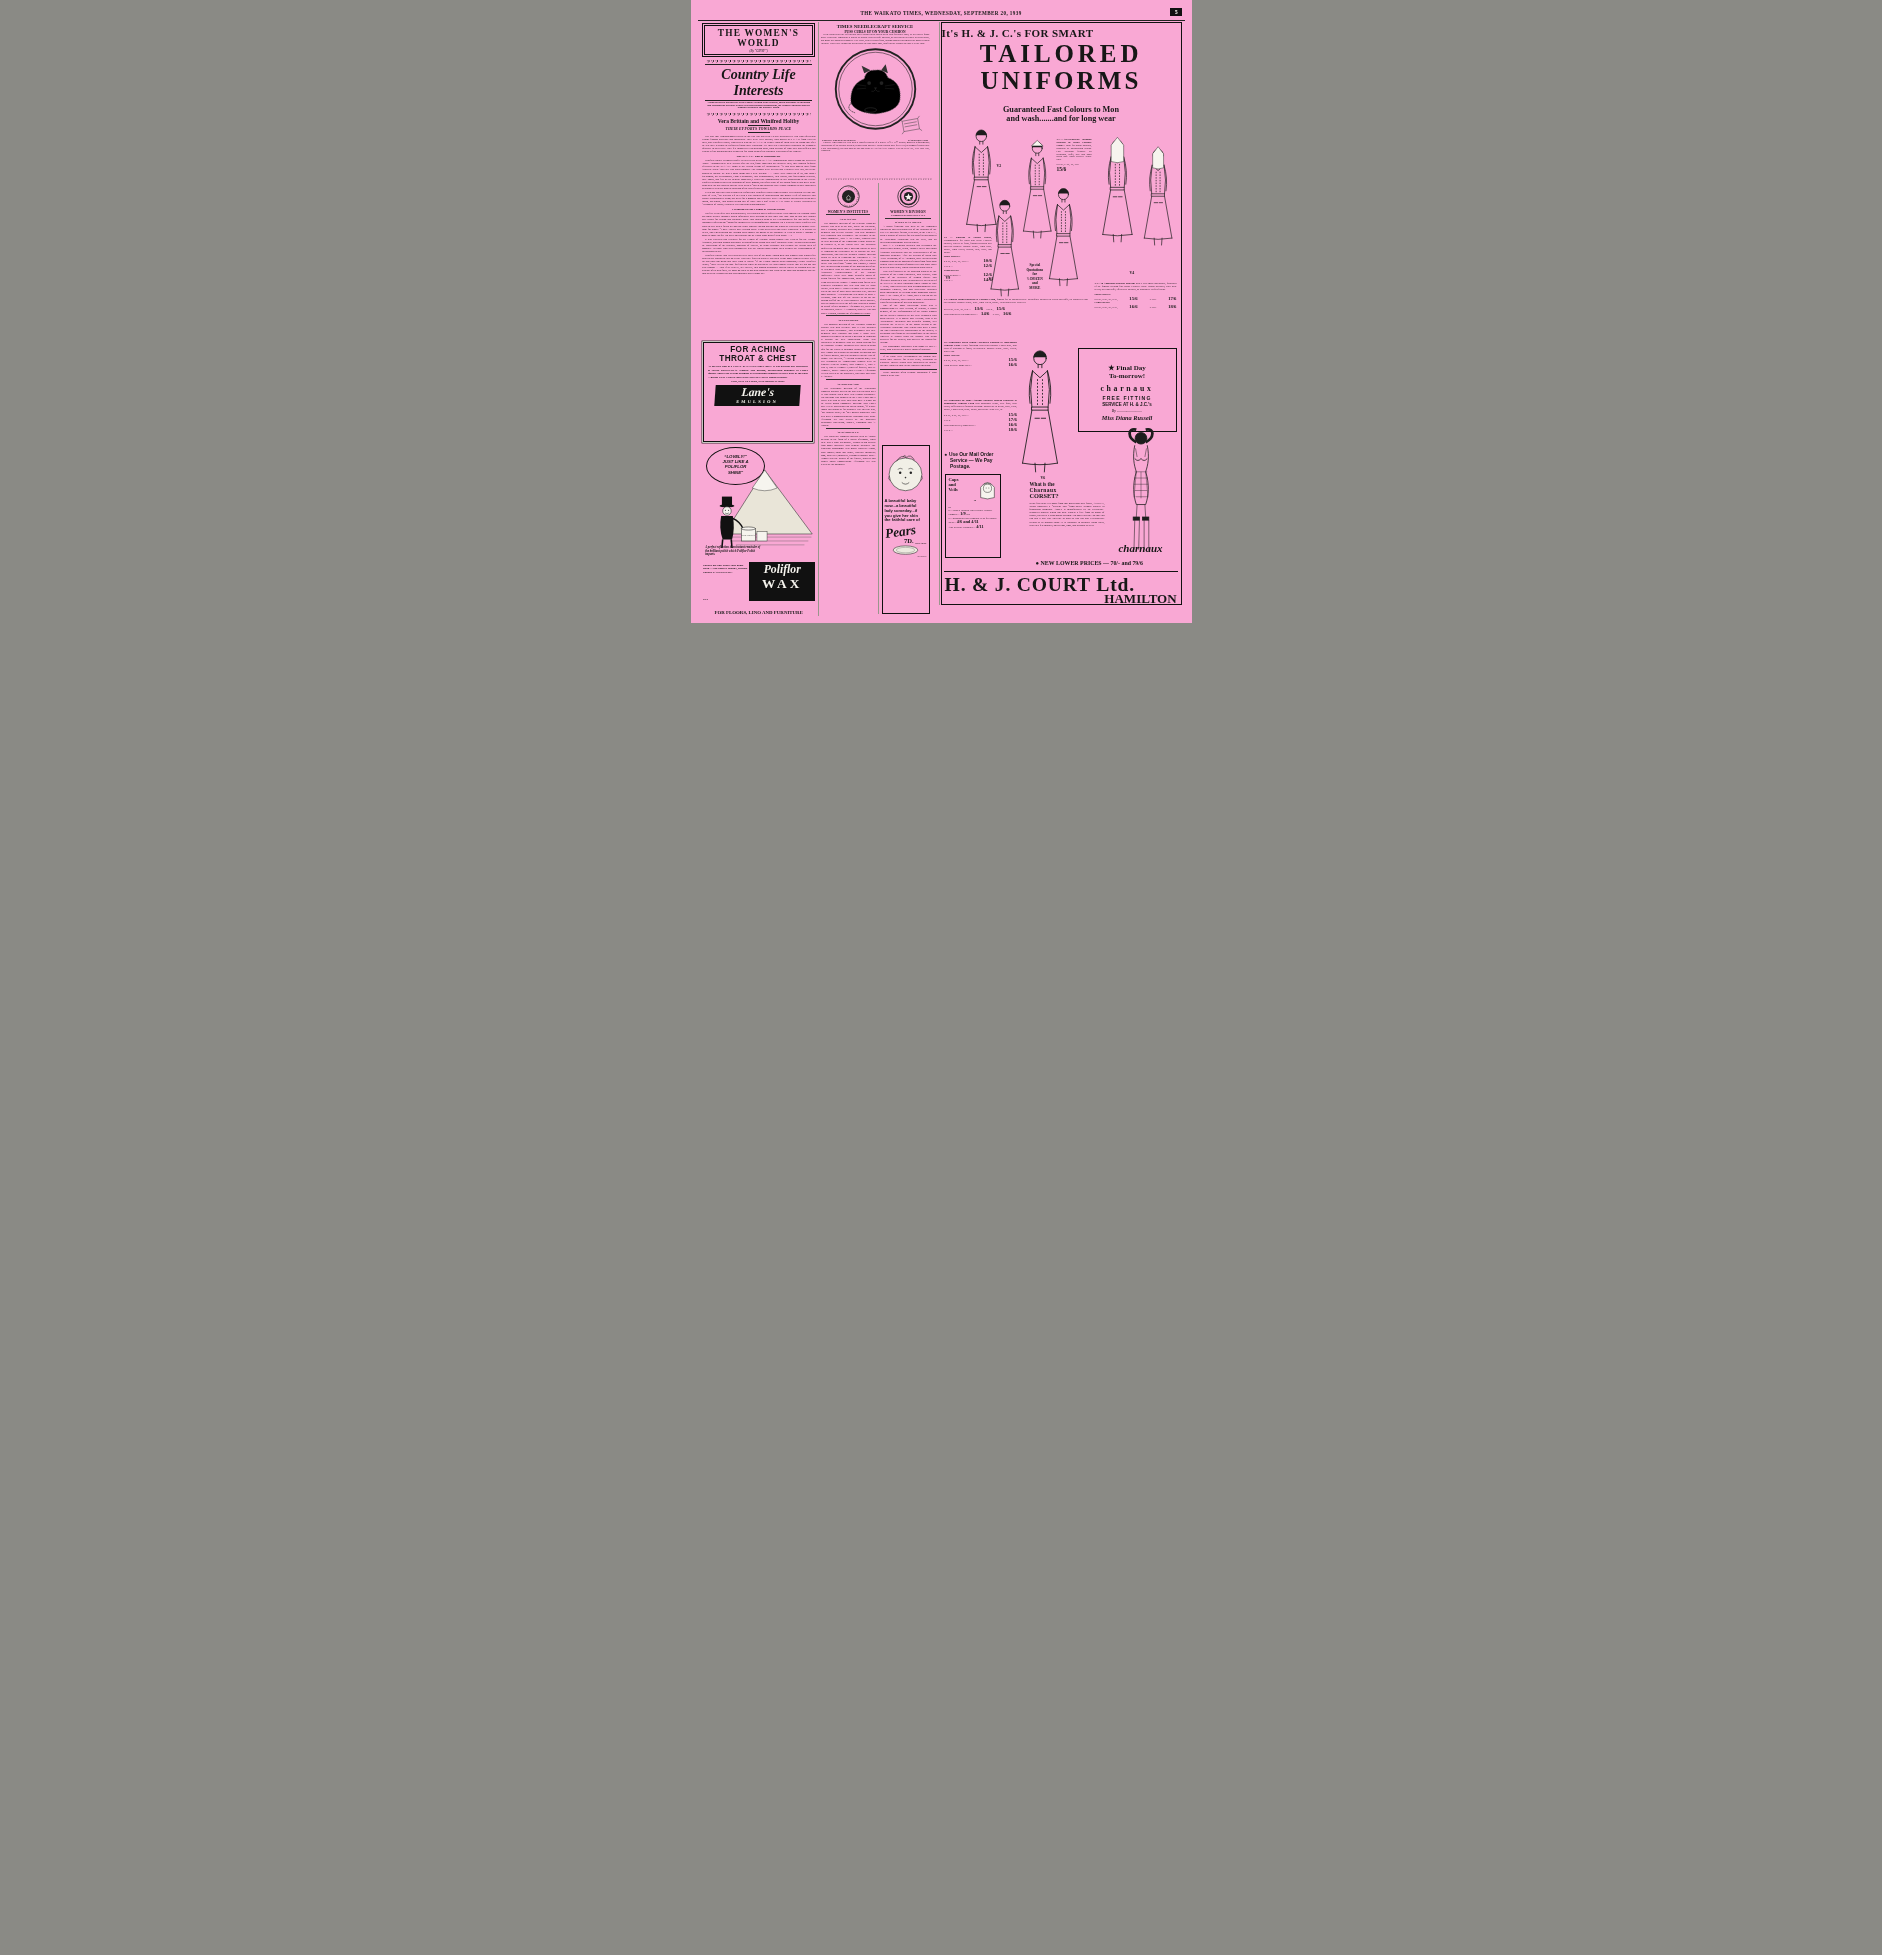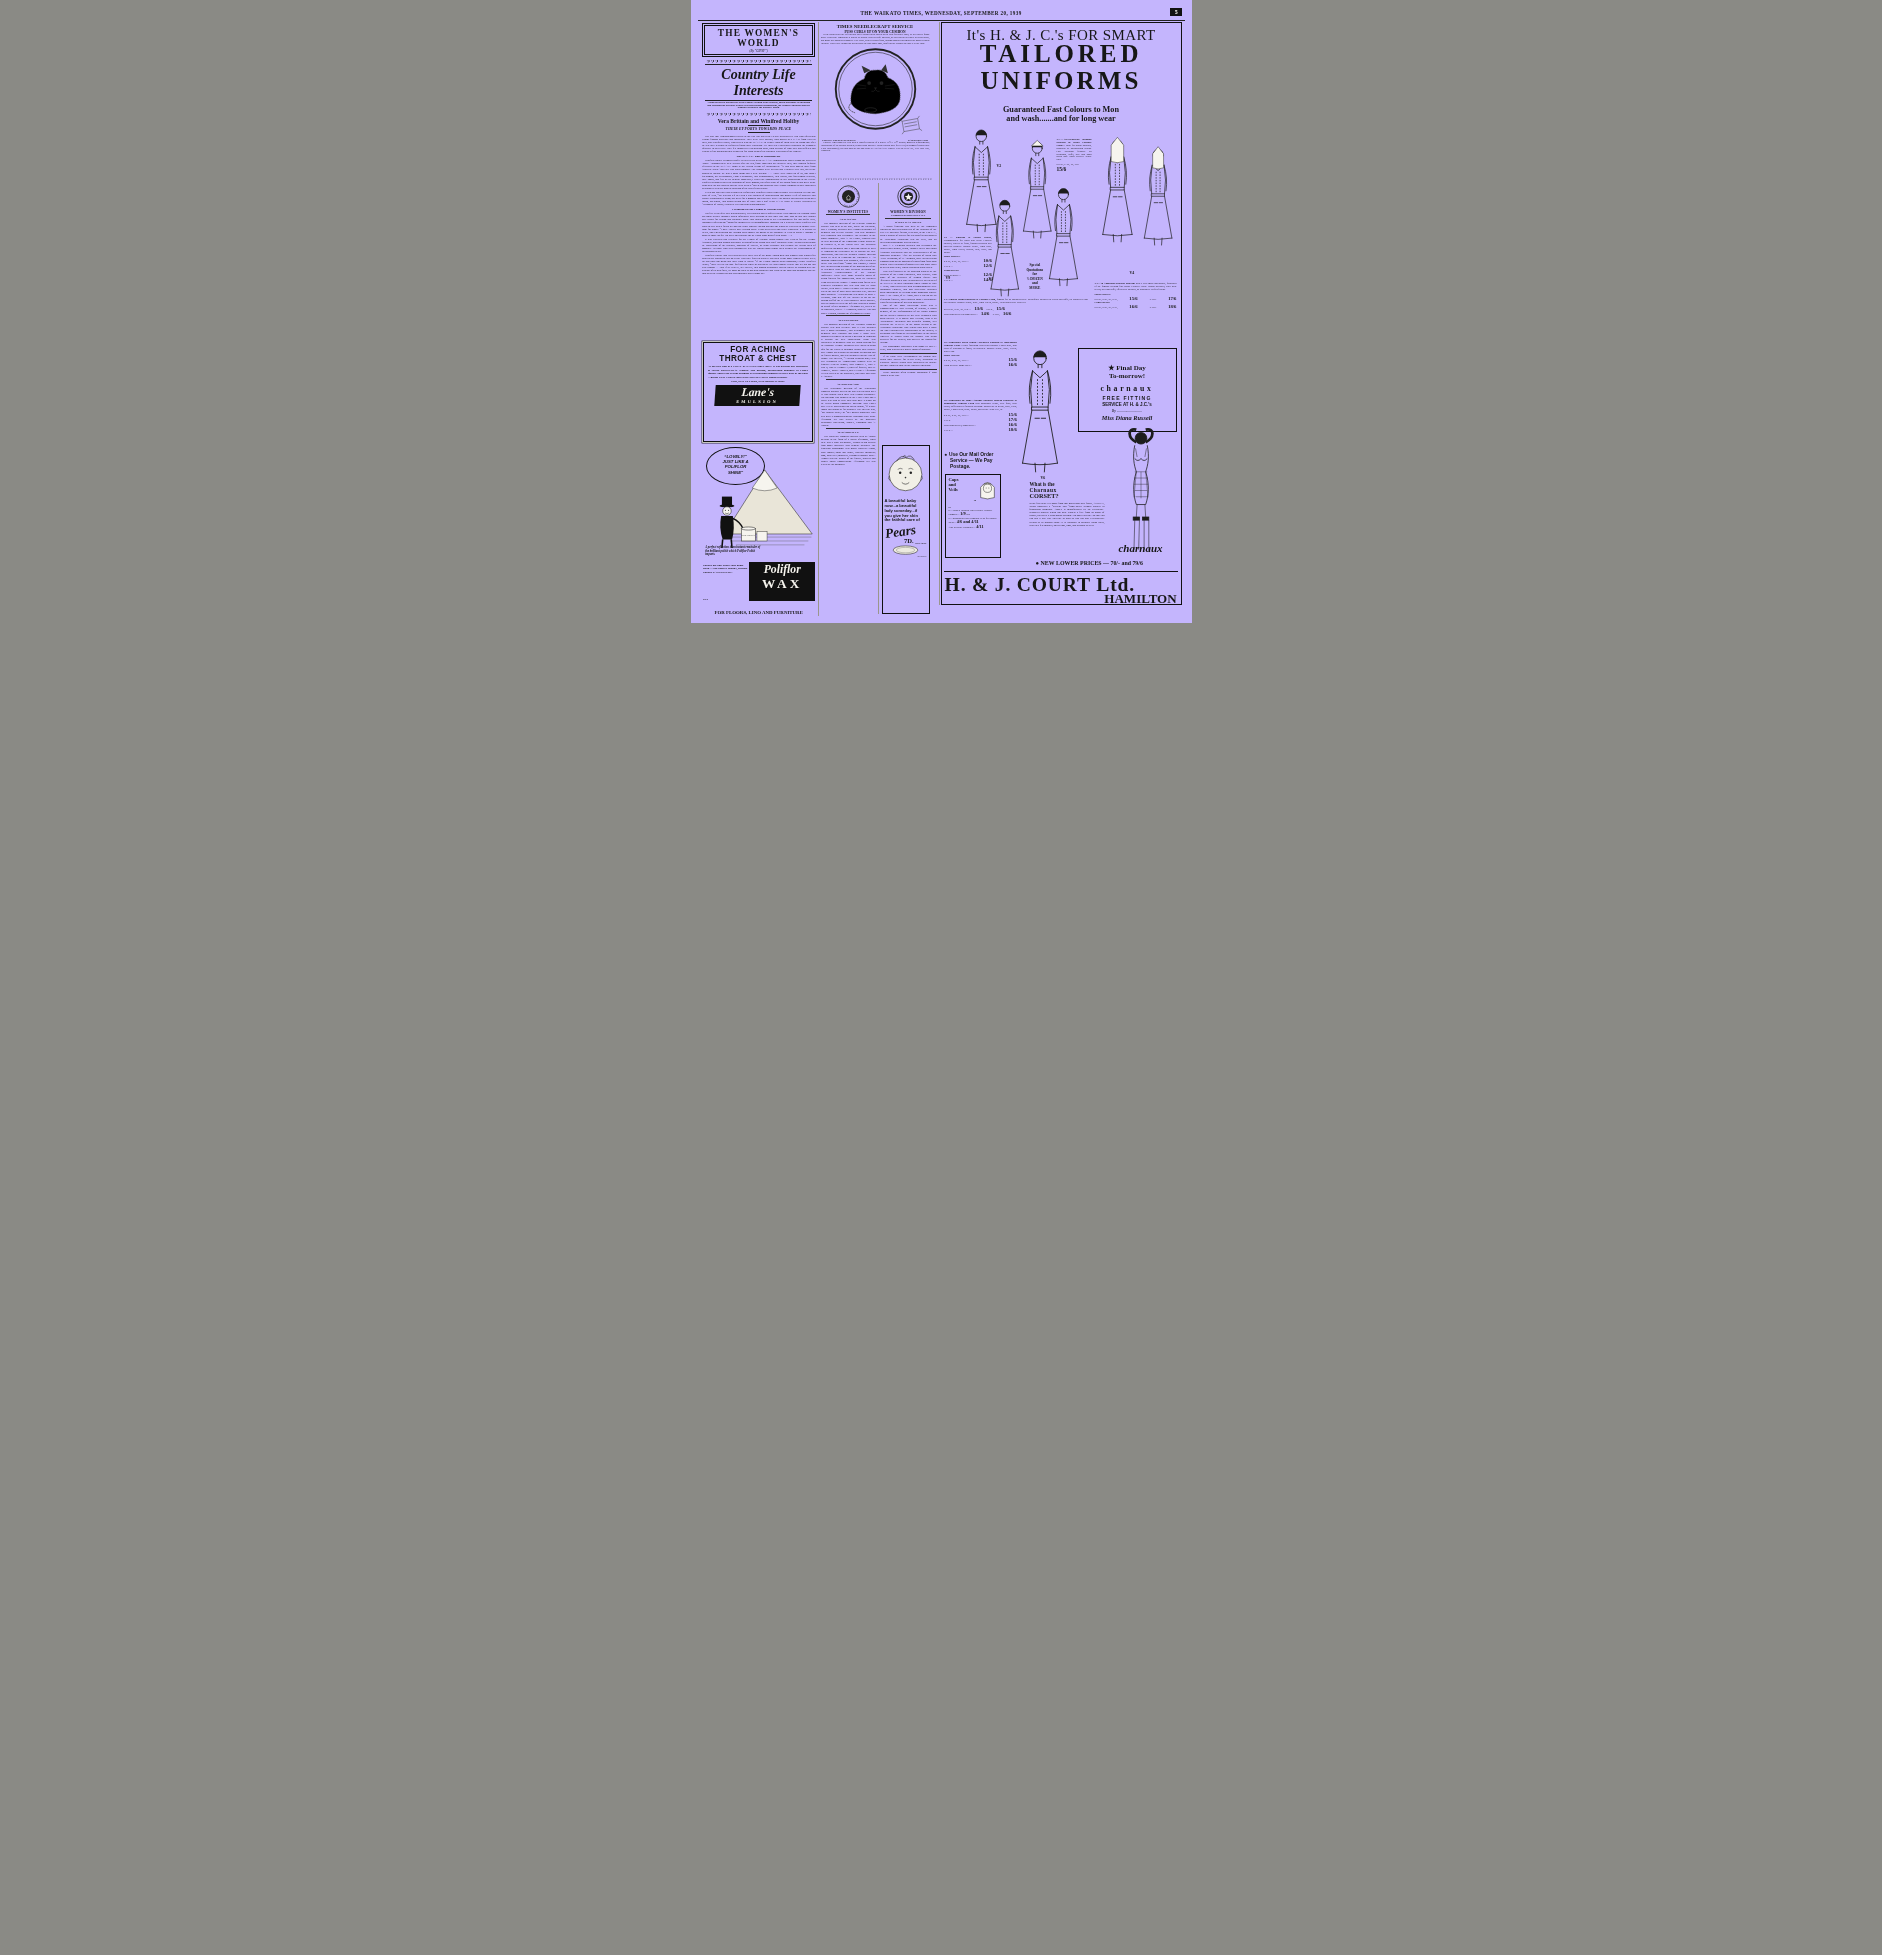--- a/index.html
+++ b/index.html
@@ -1,16 +1,16 @@
 <!DOCTYPE html>
 <html style="font-size:6.3px"><head>
 <meta charset="utf-8">
 <style>
   html,body{margin:0;padding:0;background:#8a8a85;}
-  .page{position:relative;width:501px;height:623px;background:#c4b5fd;color:#171717;
+  .page{position:relative;width:501px;height:623px;background:#f9a8d4;color:#171717;
         font-family:"Liberation Serif",serif;margin:0 auto;overflow:hidden;}
   .abs{position:absolute;}
   
   .masthead{position:absolute;top:10.2px;left:0;width:100%;text-align:center;
             font-weight:bold;font-size:5.1px;letter-spacing:0.4px;}
   .pageno{position:absolute;top:7.8px;right:9.4px;width:11.7px;height:8.6px;background:#111;
           color:#f6f4ee;font-weight:bold;font-size:5.9px;line-height:8.6px;text-align:center;}
   .toprule{position:absolute;top:19.6px;left:7px;right:7px;border-top:0.6px solid #222;}
   .vrule{position:absolute;width:0.4px;background:#9a968c;}
   
@@ -75,21 +75,21 @@
   .pears{position:absolute;left:191px;top:445px;width:48px;height:169px;border:0.6px solid #111;
          padding:1.6px 2px;box-sizing:border-box;overflow:hidden;}
   .pe-lines{font-family:"Liberation Sans",sans-serif;font-weight:bold;font-size:4.1px;line-height:4.7px;margin-top:0.8px;}
   .pe-brand{font-style:italic;font-weight:bold;font-size:13.3px;transform:rotate(-8deg);display:inline-block;margin:0.8px 0 0 0.8px;}
   .pe-price-row{display:flex;align-items:flex-end;justify-content:flex-end;gap:1.6px;margin-top:-2.3px;}
   .pe-price{font-weight:bold;font-size:6.6px;}
   .pe-per{font-size:1.8px;font-weight:bold;}
   .pe-code{font-size:1.6px;text-align:right;margin-top:0.8px;}
   
   .hjc{position:absolute;left:250px;top:22px;width:241px;height:583px;border:0.6px solid #111;box-sizing:border-box;}
-  .hj-h1{position:absolute;top:3.9px;left:0;width:100%;text-align:center;font-weight:normal;font-size:15px;letter-spacing:0.4px;}
+  .hj-h1{position:absolute;top:3.9px;left:0;width:100%;text-align:left;font-weight:bold;font-size:11px;letter-spacing:0.4px;}
   .hj-h2{position:absolute;top:18px;left:0;width:100%;text-align:center;font-weight:bold;font-size:25px;line-height:25px;letter-spacing:3.9px;}
   .hj-h3{position:absolute;top:45px;left:0;width:100%;text-align:center;font-weight:bold;font-size:25px;line-height:25px;letter-spacing:3.1px;}
   .hj-sub{position:absolute;left:0;width:100%;text-align:center;font-weight:bold;font-size:8.2px;}
   .adb{font-size:2.5px;line-height:2.9px;text-align:justify;margin:0 0 0.8px;}
   .lead{font-weight:bold;}
   .lab{font-weight:bold;font-size:2.7px;margin-top:0.4px;}
   .prow{display:flex;justify-content:space-between;align-items:baseline;gap:1.2px;}
   .psz{font-size:2.5px;}
   .pp{font-weight:bold;font-size:4.7px;}
   .vlab{position:absolute;font-weight:bold;font-size:3.9px;}

